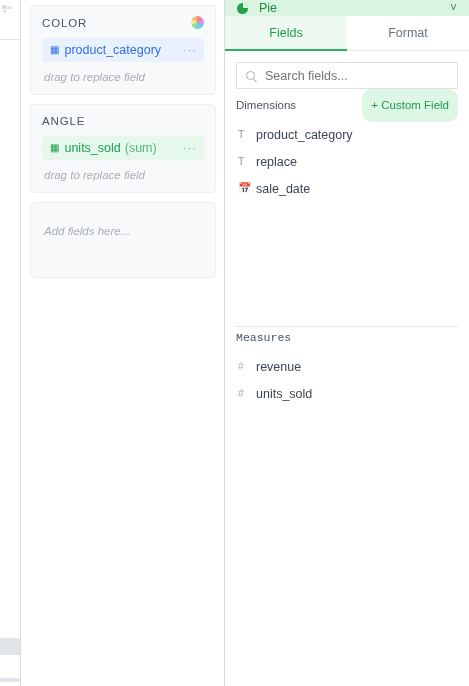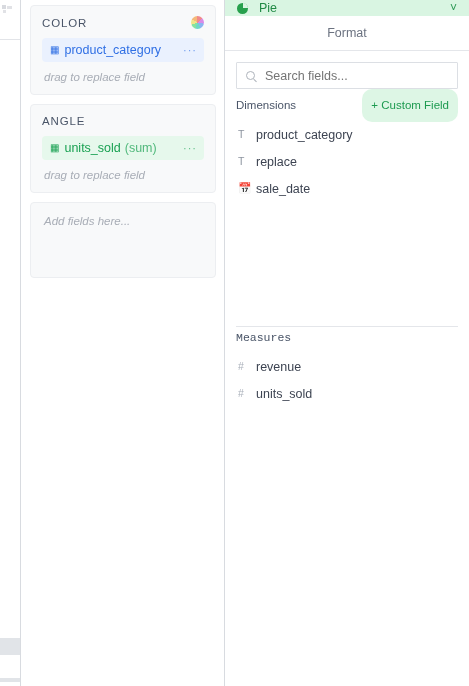--- a/index.html
+++ b/index.html
@@ -111,21 +111,21 @@
     padding-left: 8px;
   }
   .hint {
     font-size: 11.5px;
     font-style: italic;
     color: #a8adb6;
     margin-top: 9px;
     padding-left: 2px;
   }
   .card.filters { min-height: 76px; }
-  .card.filters .hint { margin-top: 2px; }
+  .card.filters .hint { margin-top: 12px; }
 
   
   .panel {
     position: relative;
     flex: 1 1 auto;
     height: 686px;
     background: #ffffff;
   }
   .chart-type {
     display: flex;
@@ -329,20 +329,23 @@
 
   <div class="panel">
 
     <div class="chart-type">
       <span class="pie-icon"></span>
       <span class="chart-type-name">Pie</span>
       <span class="chev">˅</span>
     </div>
 
     <div class="tabs">
+      <div class="tab active">
+        <span>Fields</span>
+      </div>
       <div class="tab">
         <span>Format</span>
       </div>
     </div>
 
     <div class="search-wrap">
       <div class="search-box">
         <span class="search-ico"></span>
         <input class="search-input" type="text" placeholder="Search fields..." style="">
       </div>

